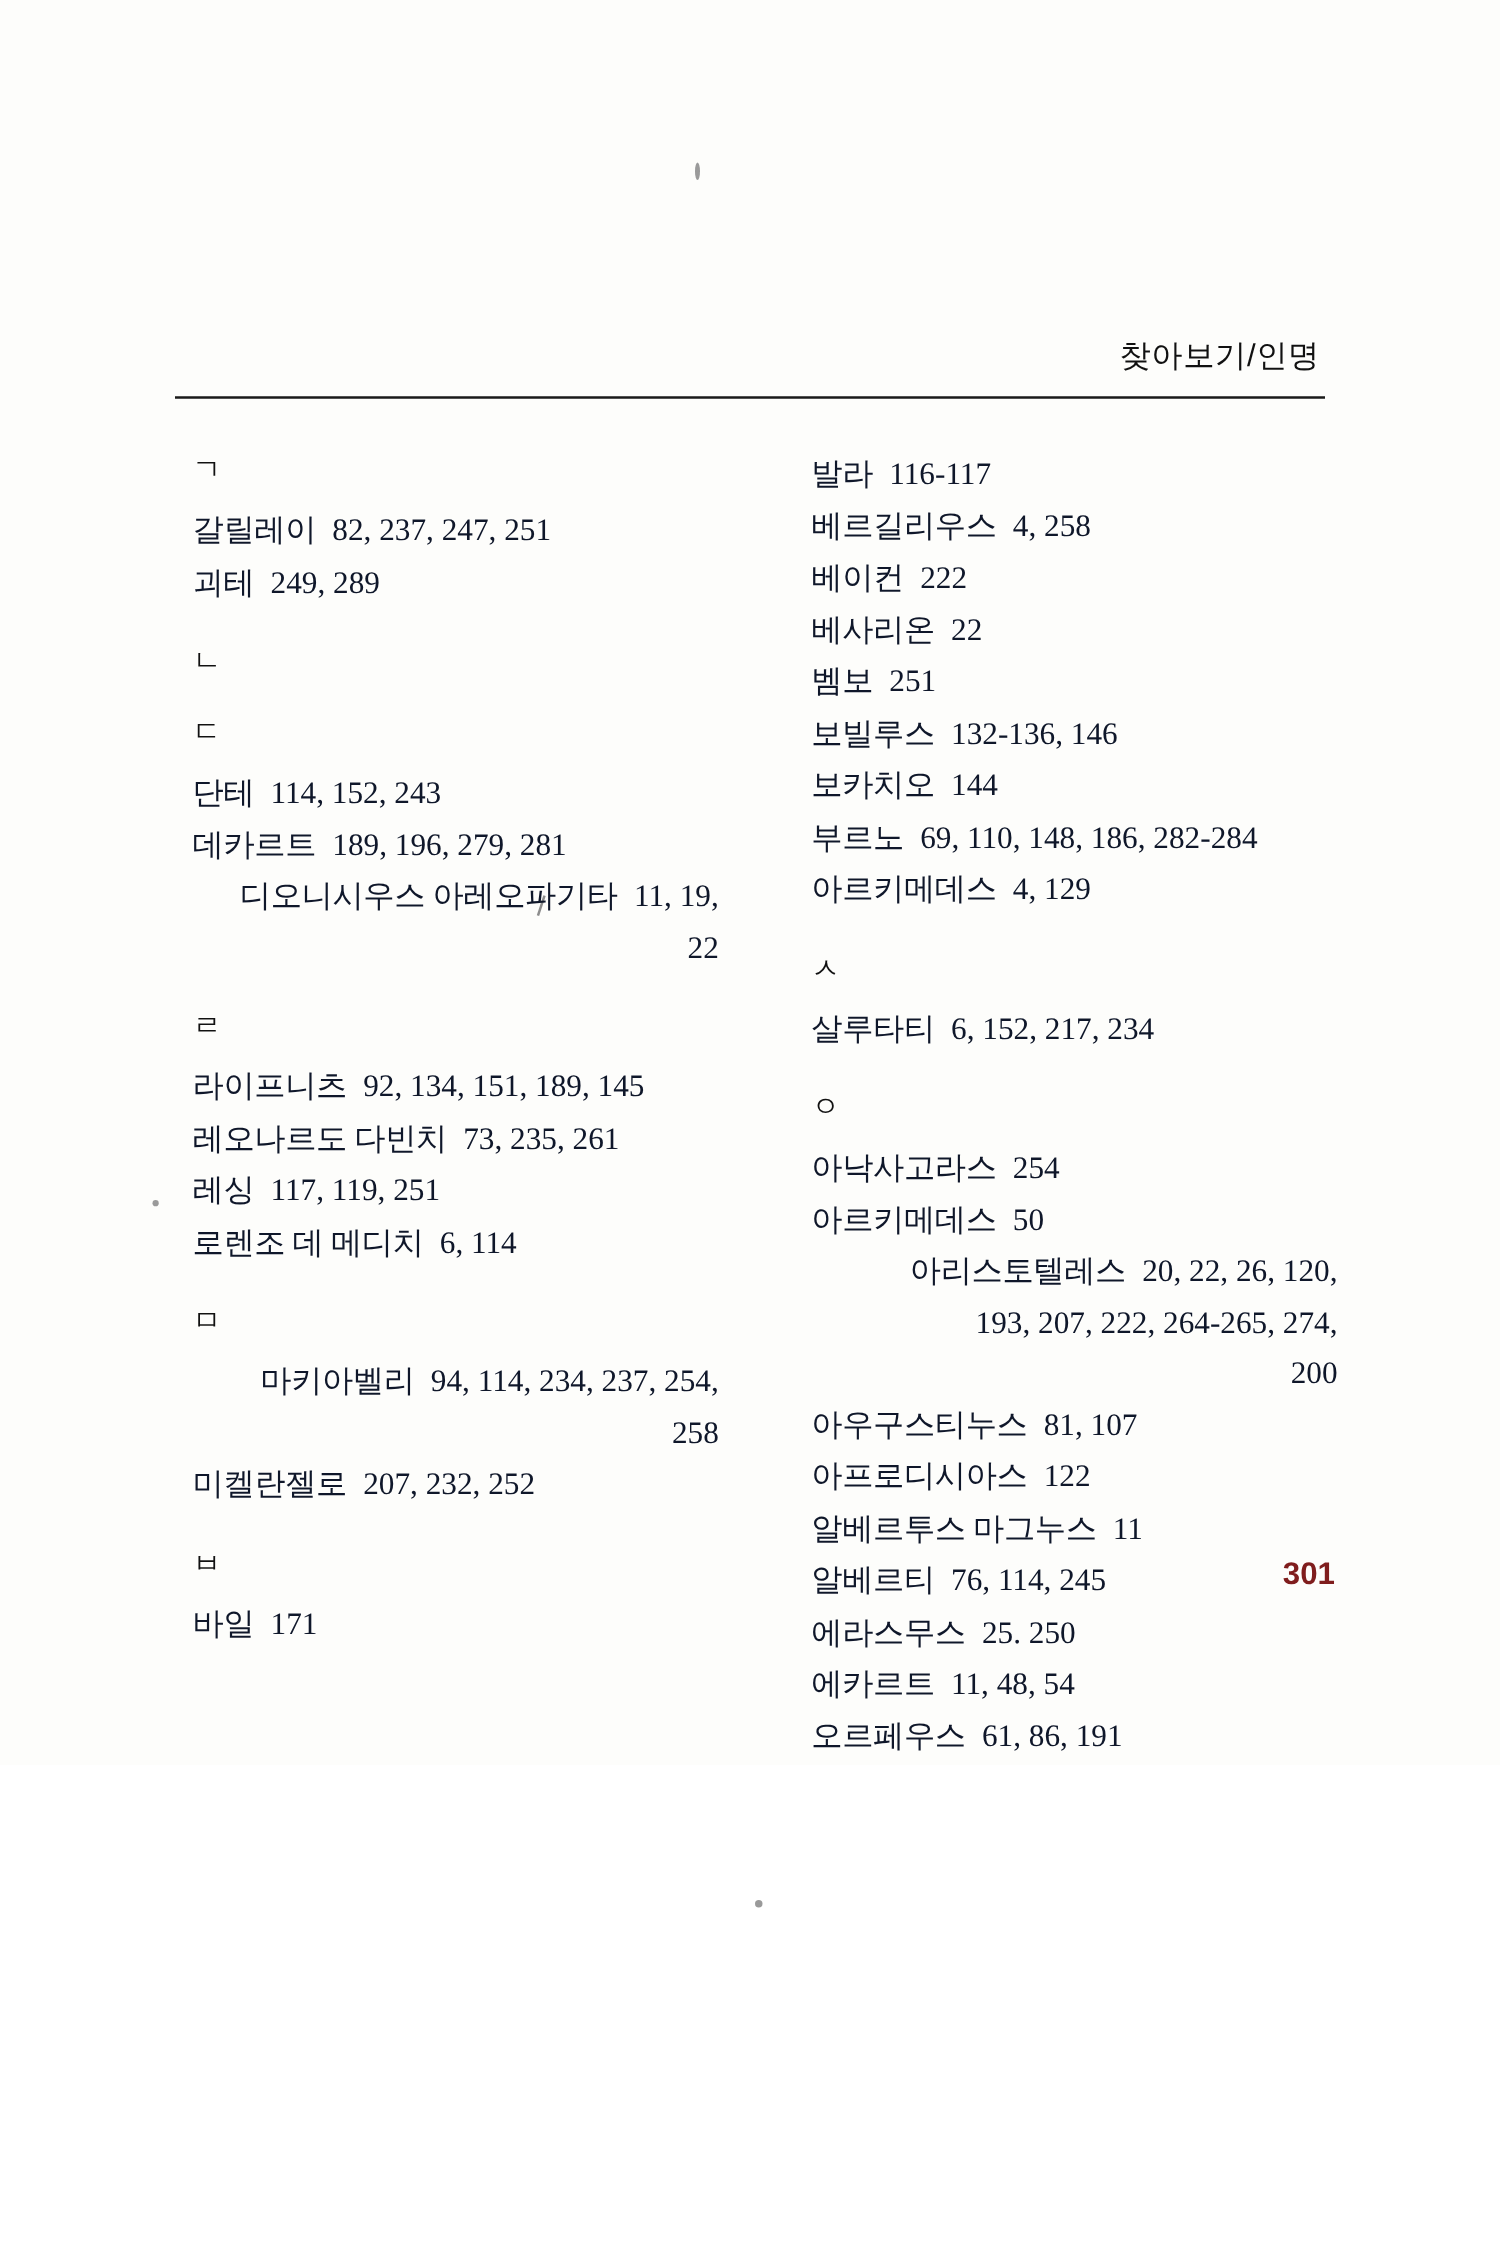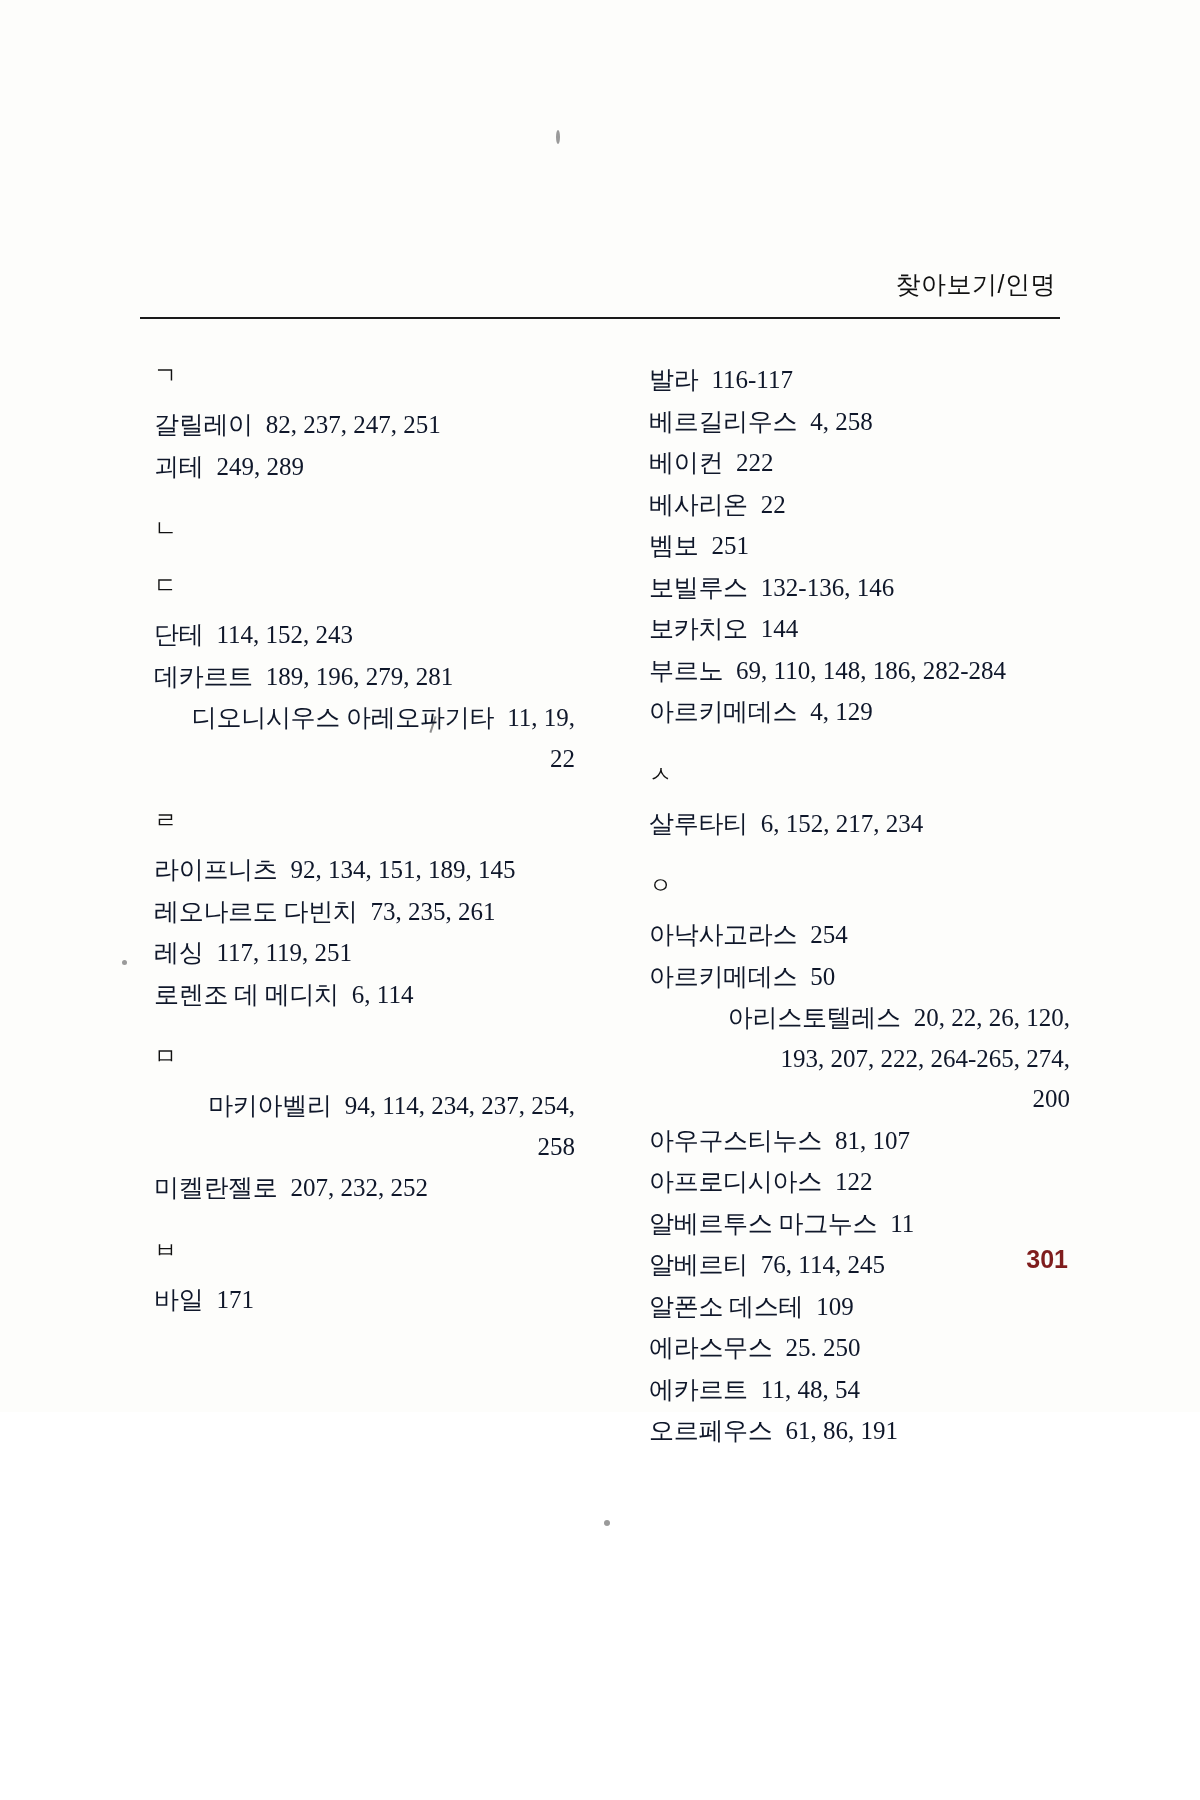--- a/index.html
+++ b/index.html
@@ -256,23 +256,20 @@
         <div class="entry">
           <span class="term">아프로디시아스</span><span class="gap"></span><span>122</span>
         </div>
         <div class="entry">
           <span class="term">알베르투스 마그누스</span><span class="gap"></span><span>11</span>
         </div>
         <div class="entry">
           <span class="term">알베르티</span><span class="gap"></span><span>76, 114, 245</span>
         </div>
         <div class="entry">
-          <span class="term">알폰소 데스테</span><span class="gap"></span><span>109</span>
-        </div>
-        <div class="entry">
           <span class="term">에라스무스</span><span class="gap"></span><span>25. 250</span>
         </div>
         <div class="entry">
           <span class="term">에카르트</span><span class="gap"></span><span>11, 48, 54</span>
         </div>
         <div class="entry">
           <span class="term">오르페우스</span><span class="gap"></span><span>61, 86, 191</span>
         </div>
       </div>
 

